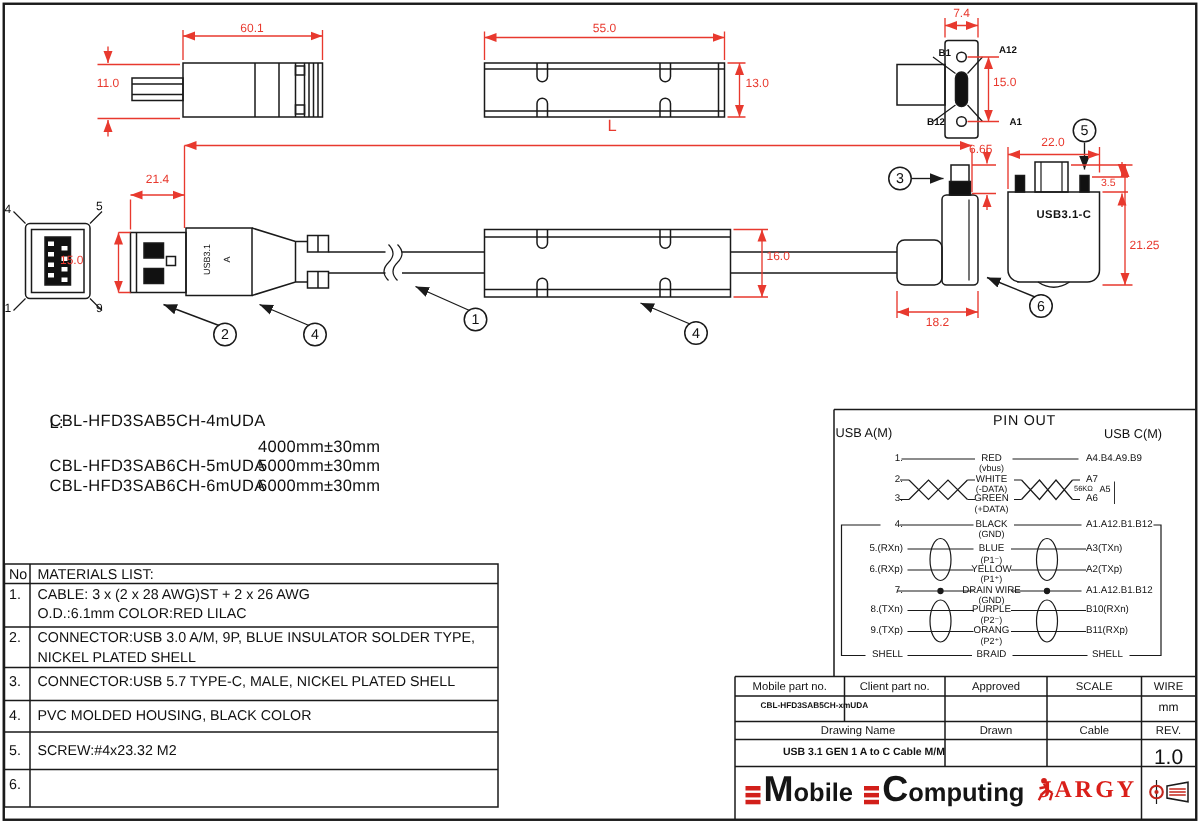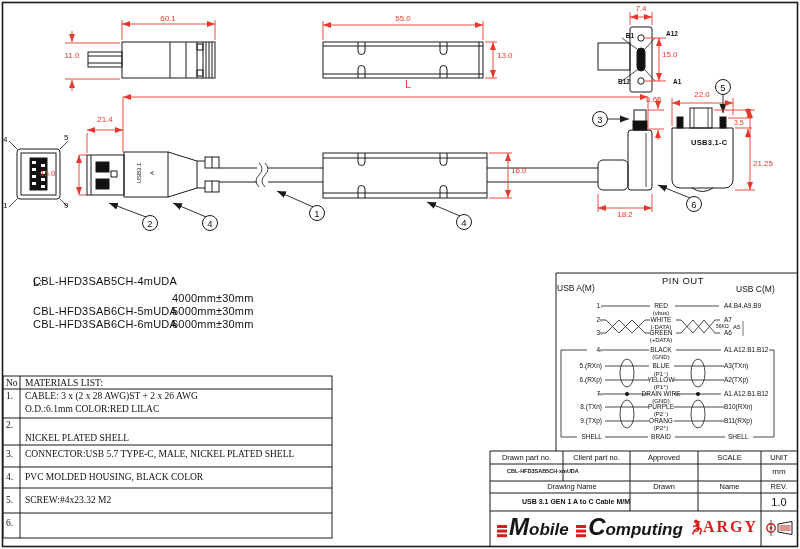--- a/index.html
+++ b/index.html
@@ -5,28 +5,28 @@
   html,body{margin:0;padding:0;background:#fff;}
   #sheet{position:relative;width:800px;height:549px;background:#fff;overflow:hidden;
          font-family:"Liberation Sans","DejaVu Sans",sans-serif;}
   .t{position:absolute;white-space:nowrap;line-height:1;color:#111;}
   .red{color:#e8392e;}
   .c{text-align:center;}
   .r{text-align:right;}
   .b{font-weight:bold;padding-left:16px;}
   .dim{font-size:8px;}
   .pin{font-size:6.5px;}
-  .mat{font-size:9.5px;font-family:Liberation Serif, serif;}
+  .mat{font-size:9.5px;}
   .cbl{font-size:11px;letter-spacing:.2px;}
   .tb{font-size:7.5px;}
   .rot{transform:rotate(-90deg);}
   .callout{font-size:9.5px;width:16px;text-align:center;}
   .stripes{display:inline-block;width:10px;height:2.6px;background:#d21f1a;
            box-shadow:0 4.6px 0 #d21f1a,0 9.2px 0 #d21f1a;margin-right:2px;vertical-align:7px;}
-  .brandword{display:inline-block;font-style:italic;font-weight:bold;font-size:17px;color:#151515;margin-right:3px;}
+  .brandword{display:inline-block;font-weight:bold;font-size:17px;color:#151515;margin-right:3px;}
   .brandword::first-letter{font-size:24px;}
   .jargy{font-family:"Liberation Serif","DejaVu Serif",serif;font-weight:bold;font-size:16px;
          color:#da1f1a;letter-spacing:2px;}
   svg{position:absolute;left:0;top:0;}
 </style>
 </head>
 <body>
 
 <div id="sheet">
 
@@ -305,42 +305,43 @@
   <div class="t pin r" style="left:556px;top:434px;width:46px">SHELL</div>
   <div class="t pin c" style="left:633px;top:434px;width:56px">BRAID</div>
   <div class="t pin" style="left:728px;top:434px">SHELL</div>
 
   <div class="t mat" style="left:6px;top:379px">No</div>
   <div class="t mat" style="left:25px;top:379px">MATERIALS LIST:</div>
   <div class="t mat" style="left:6px;top:392px">1.</div>
   <div class="t mat" style="left:25px;top:392px">CABLE: 3 x (2 x 28 AWG)ST + 2 x 26 AWG</div>
   <div class="t mat" style="left:25px;top:405px">O.D.:6.1mm COLOR:RED LILAC</div>
   <div class="t mat" style="left:6px;top:421px">2.</div>
+  <div class="t mat" style="left:25px;top:421px">CONNECTOR:USB 3.0 A/M, 9P, BLUE INSULATOR SOLDER TYPE,</div>
   <div class="t mat" style="left:25px;top:434px">NICKEL PLATED SHELL</div>
   <div class="t mat" style="left:6px;top:450px">3.</div>
   <div class="t mat" style="left:25px;top:450px">CONNECTOR:USB 5.7 TYPE-C, MALE, NICKEL PLATED SHELL</div>
   <div class="t mat" style="left:6px;top:473px">4.</div>
   <div class="t mat" style="left:25px;top:473px">PVC MOLDED HOUSING, BLACK COLOR</div>
   <div class="t mat" style="left:6px;top:496px">5.</div>
   <div class="t mat" style="left:25px;top:496px">SCREW:#4x23.32 M2</div>
   <div class="t mat" style="left:6px;top:519px">6.</div>
 
-  <div class="t tb c" style="left:490px;top:454px;width:73px">Drawn part no.</div>
+  <div class="t tb c" style="left:490px;top:454px;width:73px">Mobile part no.</div>
   <div class="t tb c" style="left:563px;top:454px;width:67px">Client part no.</div>
   <div class="t tb c" style="left:630px;top:454px;width:68px">Approved</div>
   <div class="t tb c" style="left:698px;top:454px;width:63px">SCALE</div>
-  <div class="t tb c" style="left:761px;top:454px;width:36px">UNIT</div>
+  <div class="t tb c" style="left:761px;top:454px;width:36px">WIRE</div>
   <div class="t b c" style="left:491px;top:469px;width:71px;font-size:5.5px">CBL-HFD3SAB5CH-xmUDA</div>
   <div class="t c" style="left:761px;top:468px;width:36px;font-size:8px">mm</div>
   <div class="t tb c" style="left:490px;top:483px;width:164px">Drawing Name</div>
   <div class="t tb c" style="left:630px;top:483px;width:68px">Drawn</div>
-  <div class="t tb c" style="left:698px;top:483px;width:63px">Name</div>
+  <div class="t tb c" style="left:698px;top:483px;width:63px">Cable</div>
   <div class="t tb c" style="left:761px;top:483px;width:36px">REV.</div>
   <div class="t b c" style="left:490px;top:498px;width:140px;font-size:7px">USB 3.1 GEN 1 A to C Cable M/M</div>
-  <div class="t c" style="left:761px;top:497px;width:36px;font-size:11px">1.0</div>
+  <div class="t c" style="left:761px;top:497px;width:36px;font-size:14px">1.0</div>
 
   <div class="t" style="left:497px;top:515px">
     <span class="stripes"></span><span class="brandword">Mobile</span>
     <span class="stripes"></span><span class="brandword">Computing</span>
     <svg width="15" height="18" viewBox="0 0 15 18" style="position:relative;top:2px">
       <g stroke="#d21f1a" stroke-width="1.6" fill="none">
         <circle cx="6" cy="2.5" r="1.9" fill="#d21f1a" stroke="none"></circle>
         <path d="M6,4.5 L8,8.5 M8,8.5 L4.5,11.5 M8,8.5 L11.5,10.5 M3,7.5 L8,6.5 M4.5,11.5 L2.5,15.5 M11.5,10.5 L10,15.5"></path>
       </g>
     </svg>

